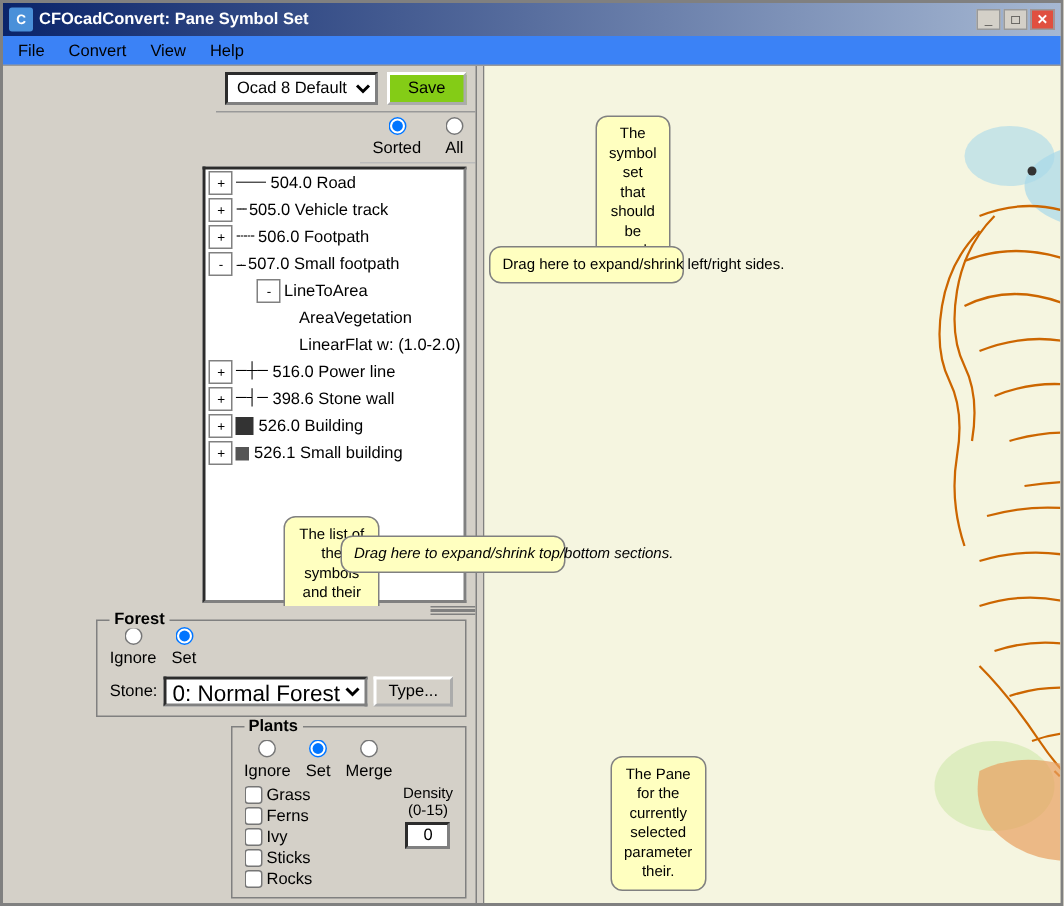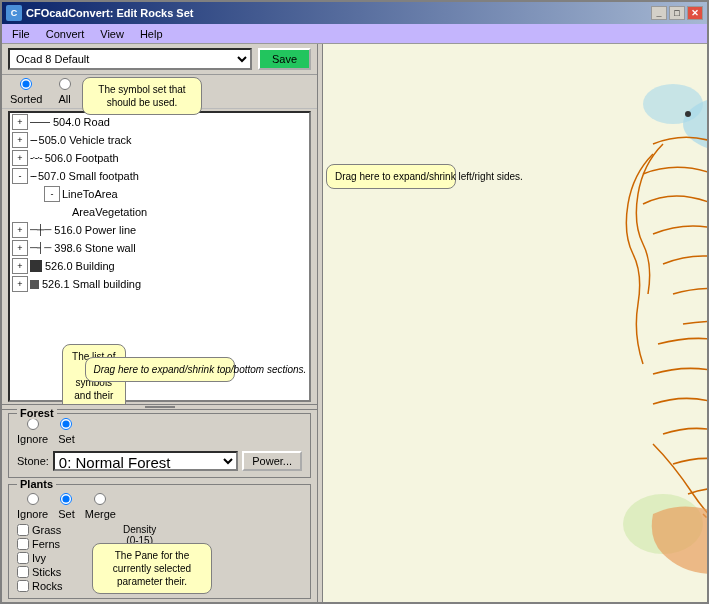--- a/index.html
+++ b/index.html
@@ -8,33 +8,33 @@
     
     .window { width: 709px; height: 604px; background: #d4d0c8; border: 2px solid #808080; display: flex; flex-direction: column; }
     .titlebar { background: linear-gradient(to right, #0a246a, #a6b8d3); height: 22px; display: flex; align-items: center; justify-content: space-between; padding: 0 4px; color: white; font-weight: bold; font-size: 11px; flex-shrink: 0; }
     .titlebar-left { display: flex; align-items: center; gap: 4px; }
     .titlebar-icon { width: 16px; height: 16px; background: #4a90d9; border-radius: 2px; display: flex; align-items: center; justify-content: center; color: white; font-size: 9px; }
     .titlebar-buttons { display: flex; gap: 2px; }
     .titlebar-btn { width: 16px; height: 14px; border: 1px solid #999; display: flex; align-items: center; justify-content: center; font-size: 9px; cursor: pointer; background: #d4d0c8; color: #000; }
     .titlebar-btn.close { background: #e05040; color: white; }
 
     
-    .menubar { background: #c4b5fd; height: 20px; display: flex; align-items: center; padding: 0 2px; border-bottom: 1px solid #999; flex-shrink: 0; }
+    .menubar { background: #3b82f6; height: 20px; display: flex; align-items: center; padding: 0 2px; border-bottom: 1px solid #999; flex-shrink: 0; }
     .menu-item { padding: 2px 8px; cursor: pointer; font-size: 11px; }
 
     
     .main-content { display: flex; flex: 1; overflow: hidden; }
 
     
-    .left-panel { width: 315px; display: flex; flex-direction: column; flex-shrink: 0; background: #d4d0c8; }
+    .left-panel { width: 315px; display: flex; flex-direction: column; flex-shrink: 0; background: #d4d0c8; align-items: flex-end; }
 
     
     .toolbar { padding: 4px 6px; display: flex; align-items: center; gap: 6px; border-bottom: 1px solid #999; }
     .dropdown-select { flex: 1; height: 22px; border: 2px inset #808080; background: white; font-size: 11px; padding: 0 2px; }
-    .save-btn { height: 22px; padding: 0 12px; background: #22c55e; border: 2px outset #fff; cursor: pointer; font-size: 11px; }
+    .save-btn { height: 22px; padding: 0 12px; background: #84cc16; border: 2px outset #fff; cursor: pointer; font-size: 11px; }
 
     
     .radio-row { padding: 3px 8px; display: flex; gap: 16px; align-items: center; font-size: 11px; border-bottom: 1px solid #bbb; }
     .radio-label { display: flex; align-items: center; gap: 3px; cursor: pointer; flex-direction: column; }
 
     
     .tree-panel { flex: 1; overflow-y: auto; overflow-x: hidden; background: white; border: 2px inset #808080; margin: 2px 6px; position: relative; }
     .tree-item { display: flex; align-items: center; padding: 1px 2px; cursor: default; line-height: 16px; white-space: nowrap; }
     .tree-item .expander { width: 16px; height: 16px; border: 1px solid #808080; display: inline-flex; align-items: center; justify-content: center; font-size: 9px; margin-right: 2px; background: white; flex-shrink: 0; }
 
@@ -80,21 +80,21 @@
     input[type="checkbox"] { width: 12px; height: 12px; margin: 0; }
   </style>
 </head>
 <body>
 
 <div class="window">
 
   <div class="titlebar">
     <div class="titlebar-left">
       <div class="titlebar-icon">C</div>
-      <span>CFOcadConvert: Edit Rocks Set</span>
+      <span>CFOcadConvert: Pane Symbol Set</span>
     </div>
     <div class="titlebar-buttons">
       <div class="titlebar-btn">_</div>
       <div class="titlebar-btn">□</div>
       <div class="titlebar-btn close">✕</div>
     </div>
   </div>
 
   <div class="menubar">
     <div class="menu-item">File</div>
@@ -166,20 +166,27 @@
           </div>
 
           <div class="tree-item">
             <span style="width:16px;"></span>
             <span style="width:16px;"></span>
             <span style="width:16px;"></span>
             <span style="width:12px;"></span>
             <span>AreaVegetation</span>
           </div>
 
+          <div class="tree-item">
+            <span style="width:16px;"></span>
+            <span style="width:16px;"></span>
+            <span style="width:16px;"></span>
+            <span style="width:12px;"></span>
+            <span>LinearFlat w: (1.0-2.0)</span>
+          </div>
 
           <div class="tree-item">
             <span class="expander">+</span>
             <span style="font-size:10px; margin-right:3px;">─┼─</span>
             <span>516.0 Power line</span>
           </div>
 
           <div class="tree-item">
             <span class="expander">+</span>
             <span style="font-size:10px; margin-right:3px;">─┤─</span>
@@ -227,21 +234,21 @@
             <label class="radio-label">
               <input type="radio" name="forest" checked="" style="">
               <span>Set</span>
             </label>
           </div>
           <div class="type-row">
             <span>Stone:</span>
             <select class="type-select">
               <option>0: Normal Forest</option>
             </select>
-            <button class="edit-btn">Power...</button>
+            <button class="edit-btn">Type...</button>
           </div>
         </div>
       </div>
 
       <div class="plants-section">
         <span class="plants-legend">Plants</span>
         <div class="plants-radio-row">
           <label class="radio-label">
             <input type="radio" name="plants" style="">
             <span>Ignore</span>

